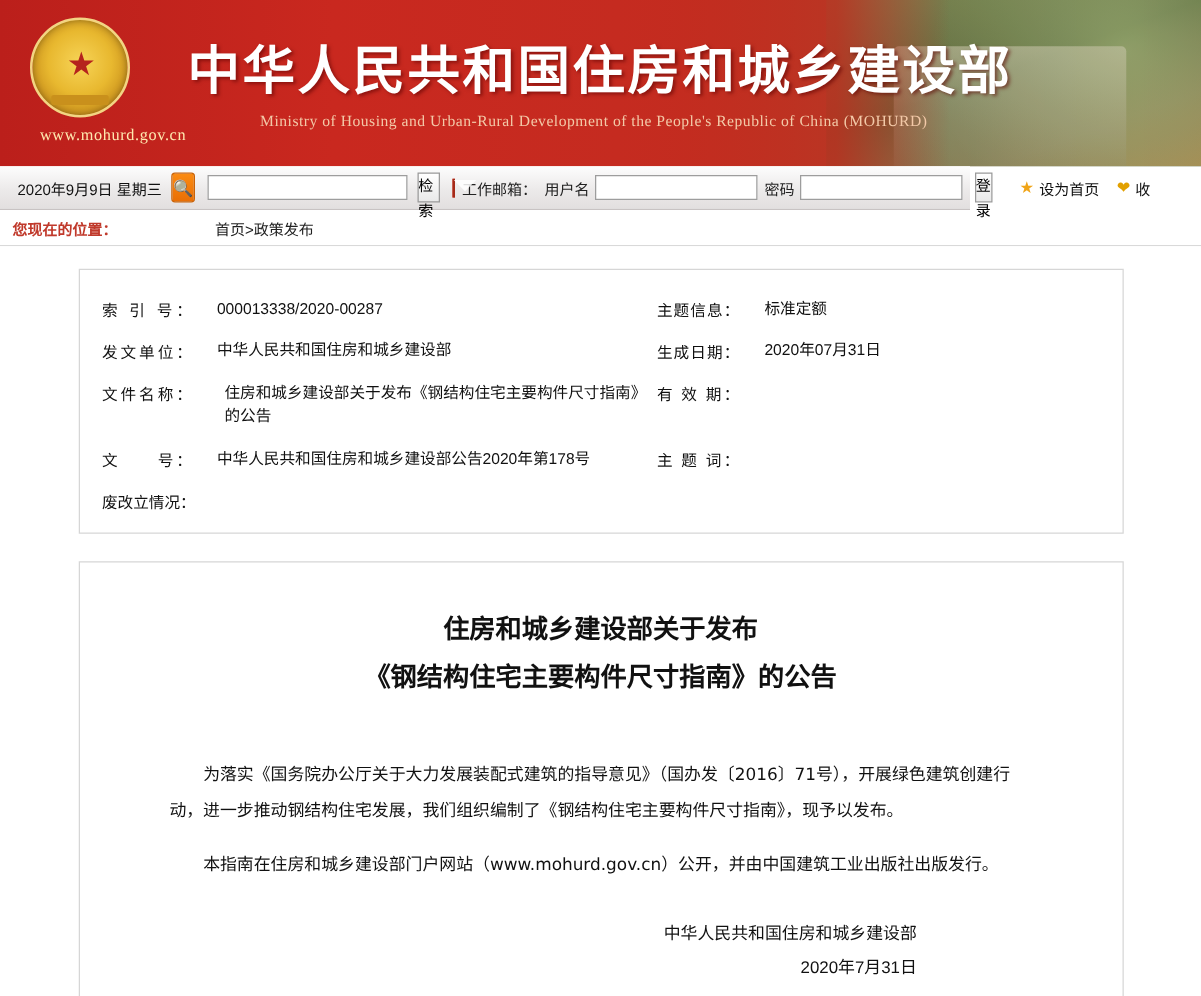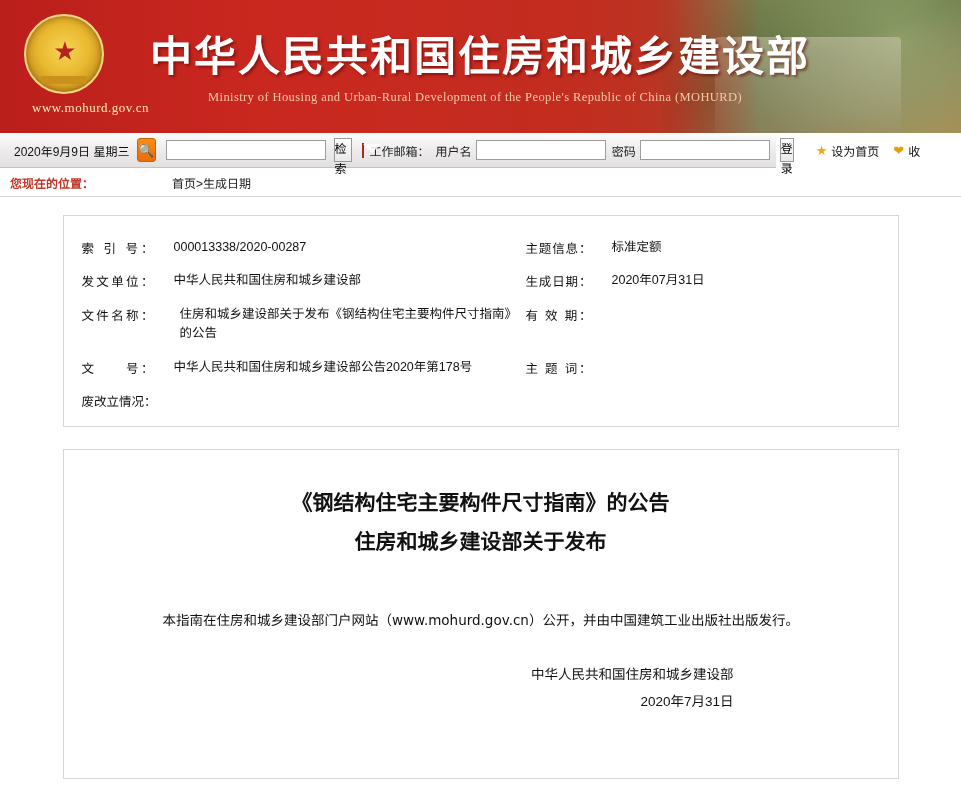--- a/index.html
+++ b/index.html
@@ -346,21 +346,21 @@
   <div class="btn-login">登录</div>
   <span class="star-icon">★</span>
   <a class="link-plain" href="#">设为首页</a>
   <span class="heart-icon">❤</span>
   <a class="link-plain" href="#">收</a>
 </div>
 
 <div class="breadcrumb-bar">
   <span class="breadcrumb-label">您现在的位置：</span>
   <span class="breadcrumb-path">
-    <a href="#">首页</a><span>&gt;</span><span>生成日期</span>
+    <a href="#">首页</a><span>&gt;</span><span>政策发布</span>
   </span>
 </div>
 
 <div class="content">
 
   <div class="panel meta-panel">
     <div class="meta-grid">
 
       <div class="meta-label">索 引 号：</div>
       <div class="meta-value">000013338/2020-00287</div>
@@ -384,24 +384,25 @@
 
       <div class="meta-label">废改立情况：</div>
       <div class="meta-value"></div>
       <div></div>
       <div></div>
 
     </div>
   </div>
 
   <div class="panel doc-panel">
+    <div class="doc-title">住房和城乡建设部关于发布</div>
     <div class="doc-title">《钢结构住宅主要构件尺寸指南》的公告</div>
-    <div class="doc-title">住房和城乡建设部关于发布</div>
 
     <div class="doc-body">
+      <p>为落实《国务院办公厅关于大力发展装配式建筑的指导意见》（国办发〔2016〕71号），开展绿色建筑创建行动，进一步推动钢结构住宅发展，我们组织编制了《钢结构住宅主要构件尺寸指南》，现予以发布。</p>
       <p>本指南在住房和城乡建设部门户网站（www.mohurd.gov.cn）公开，并由中国建筑工业出版社出版发行。</p>
     </div>
 
     <div class="doc-sign">
       <div>中华人民共和国住房和城乡建设部</div>
       <div>2020年7月31日</div>
     </div>
   </div>
 
 </div>

